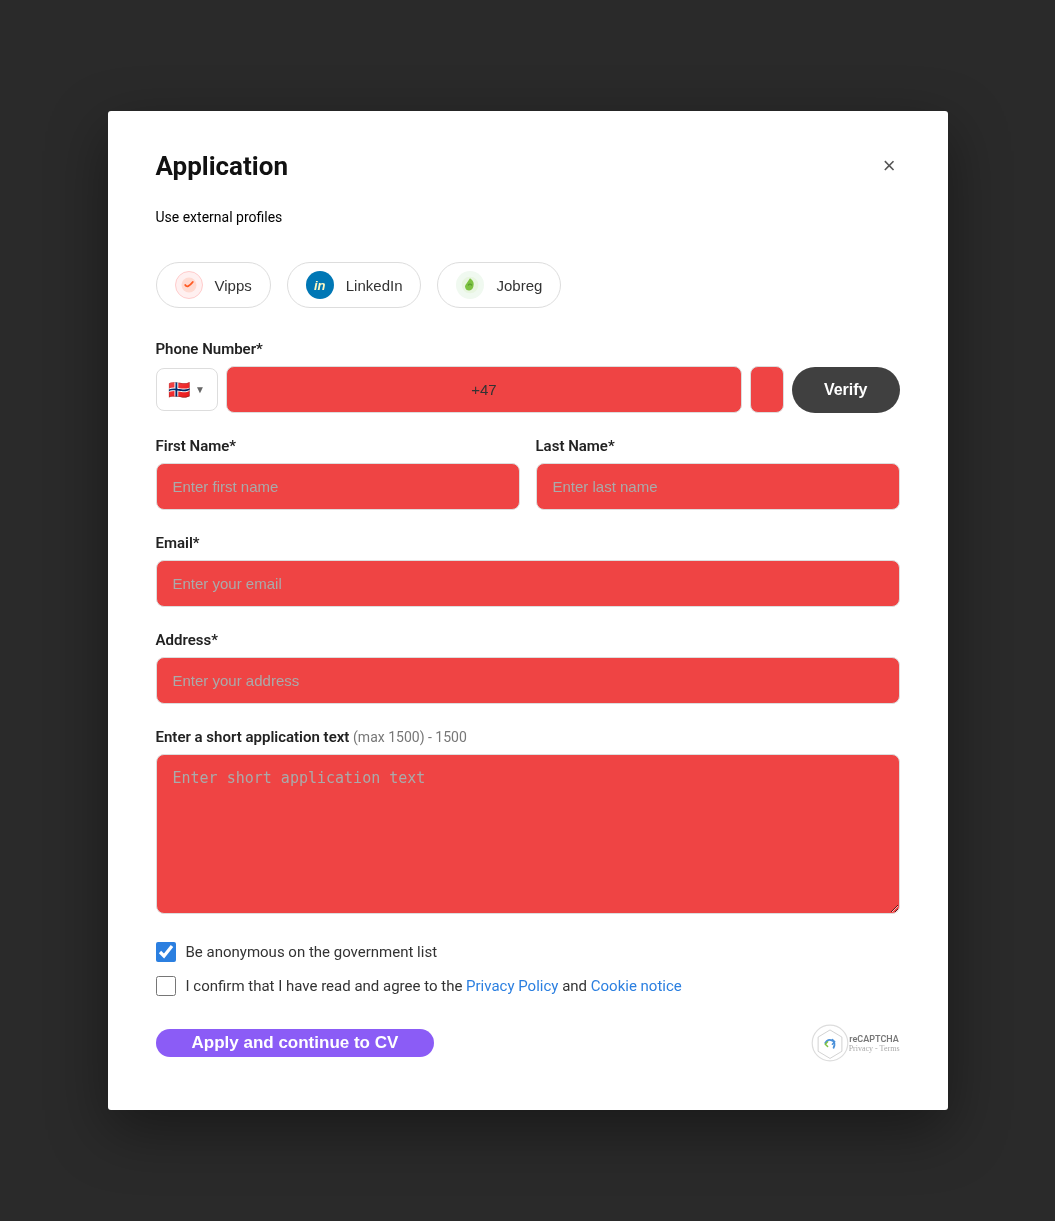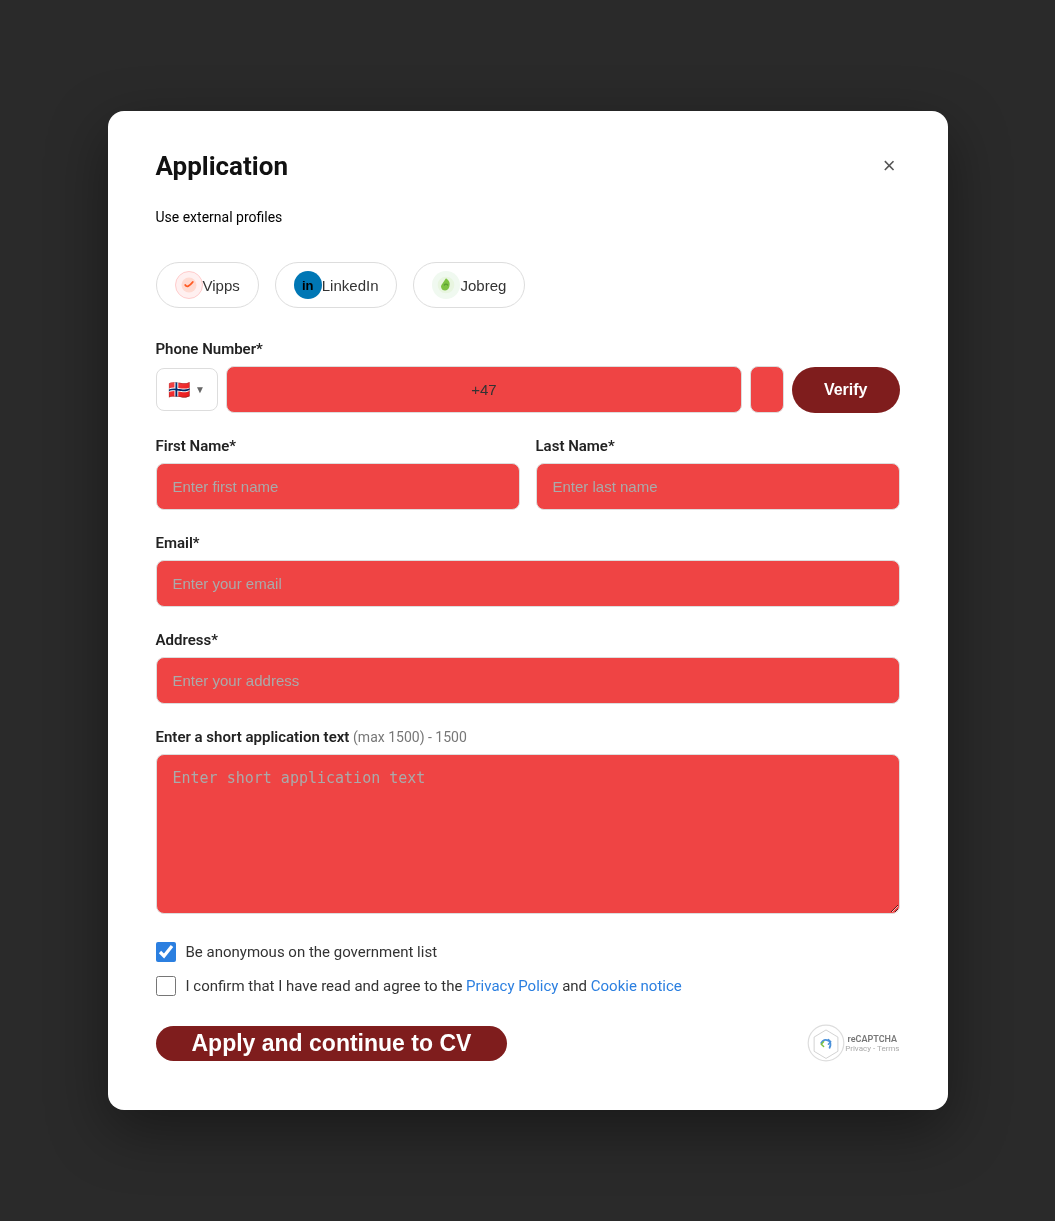--- a/index.html
+++ b/index.html
@@ -10,21 +10,21 @@
       justify-content: center;
       align-items: center;
       min-height: 1221px;
       font-family: -apple-system, BlinkMacSystemFont, 'Segoe UI', Roboto, sans-serif;
     }
 
     .modal-backdrop {
       position: relative;
       width: 840px;
       background: white;
-      border-radius: 16px;
+      border-radius: 3px;
       padding: 40px 48px 48px 48px;
       box-shadow: 0 20px 60px rgba(0,0,0,0.4);
     }
 
     .modal-header {
       display: flex;
       justify-content: space-between;
       align-items: center;
       margin-bottom: 28px;
     }
@@ -54,21 +54,21 @@
     .external-profiles {
       display: flex;
       gap: 16px;
       margin-bottom: 32px;
       flex-wrap: wrap;
     }
 
     .profile-btn {
       display: flex;
       align-items: center;
-      gap: 0;
+      gap: 12px;
       border: 1.5px solid #ddd;
       border-radius: 50px;
       padding: 8px 18px;
       background: white;
       cursor: pointer;
       font-size: 15px;
       font-weight: 500;
       color: #333;
       margin-top: 23px;
     }
@@ -84,23 +84,24 @@
       flex-shrink: 0;
     }
 
     .vipps-icon {
       background: #fff0f0;
       border: 1.5px solid #ffcccc;
     }
 
     .linkedin-icon {
       background: #0077b5;
-      color: #000000;
+      color: #fef9c3;
       font-weight: 700;
       font-size: 13px;
+      font-style: italic;
     }
 
     .jobreg-icon {
       background: #f0f9f0;
     }
 
     .form-field {
       margin-bottom: 24px;
     }
 
@@ -184,21 +185,21 @@
       color: #333;
       outline: none;
       background: white;
     }
 
     .phone-input::placeholder {
       color: #aaa;
     }
 
     .verify-btn {
-      background: #7f1d1d;
+      background: #404040;
       color: white;
       border: none;
       border-radius: 50px;
       padding: 14px 32px;
       font-size: 16px;
       font-weight: 600;
       cursor: pointer;
       white-space: nowrap;
     }
 
@@ -243,26 +244,26 @@
     }
 
     .footer-row {
       display: flex;
       justify-content: space-between;
       align-items: center;
       margin-top: 28px;
     }
 
     .apply-btn {
-      background: #7f1d1d;
+      background: #8b5cf6;
       color: white;
       border: none;
       border-radius: 50px;
       padding: 4px 36px;
-      font-size: 23px;
+      font-size: 17px;
       font-weight: 600;
       cursor: pointer;
     }
 
     .recaptcha-badge {
       display: flex;
       align-items: center;
       color: #888;
       font-size: 10px;
       text-align: center;
@@ -385,18 +386,18 @@
     <div class="recaptcha-badge">
       <svg class="recaptcha-logo" viewBox="0 0 64 64" width="38" height="38">
         <circle cx="32" cy="32" r="30" fill="none" stroke="#ddd" stroke-width="2"></circle>
         <path d="M32 10 L52 22 L52 46 L32 58 L12 46 L12 22 Z" fill="none" stroke="#ccc" stroke-width="1.5"></path>
         <path d="M24 32 Q28 24 36 28 Q42 32 38 40" stroke="#4a90d9" stroke-width="3" stroke-linecap="round" fill="none"></path>
         <path d="M36 26 L40 30 L36 34" stroke="#4a90d9" stroke-width="2.5" stroke-linecap="round" stroke-linejoin="round" fill="none"></path>
         <path d="M28 38 L24 34 L28 30" stroke="#7dc242" stroke-width="2.5" stroke-linecap="round" stroke-linejoin="round" fill="none"></path>
       </svg>
       <div>
         <div style="font-size:9px;color:#777;font-weight:600;">reCAPTCHA</div>
-        <div style="font-size:8px;color:#aaa;">Privacy - Terms</div>
+        <div style="font-size:8px;color:#aaa;font-family:Liberation Serif, serif;">Privacy - Terms</div>
       </div>
     </div>
   </div>
 
 </div>
 
 </body></html>

